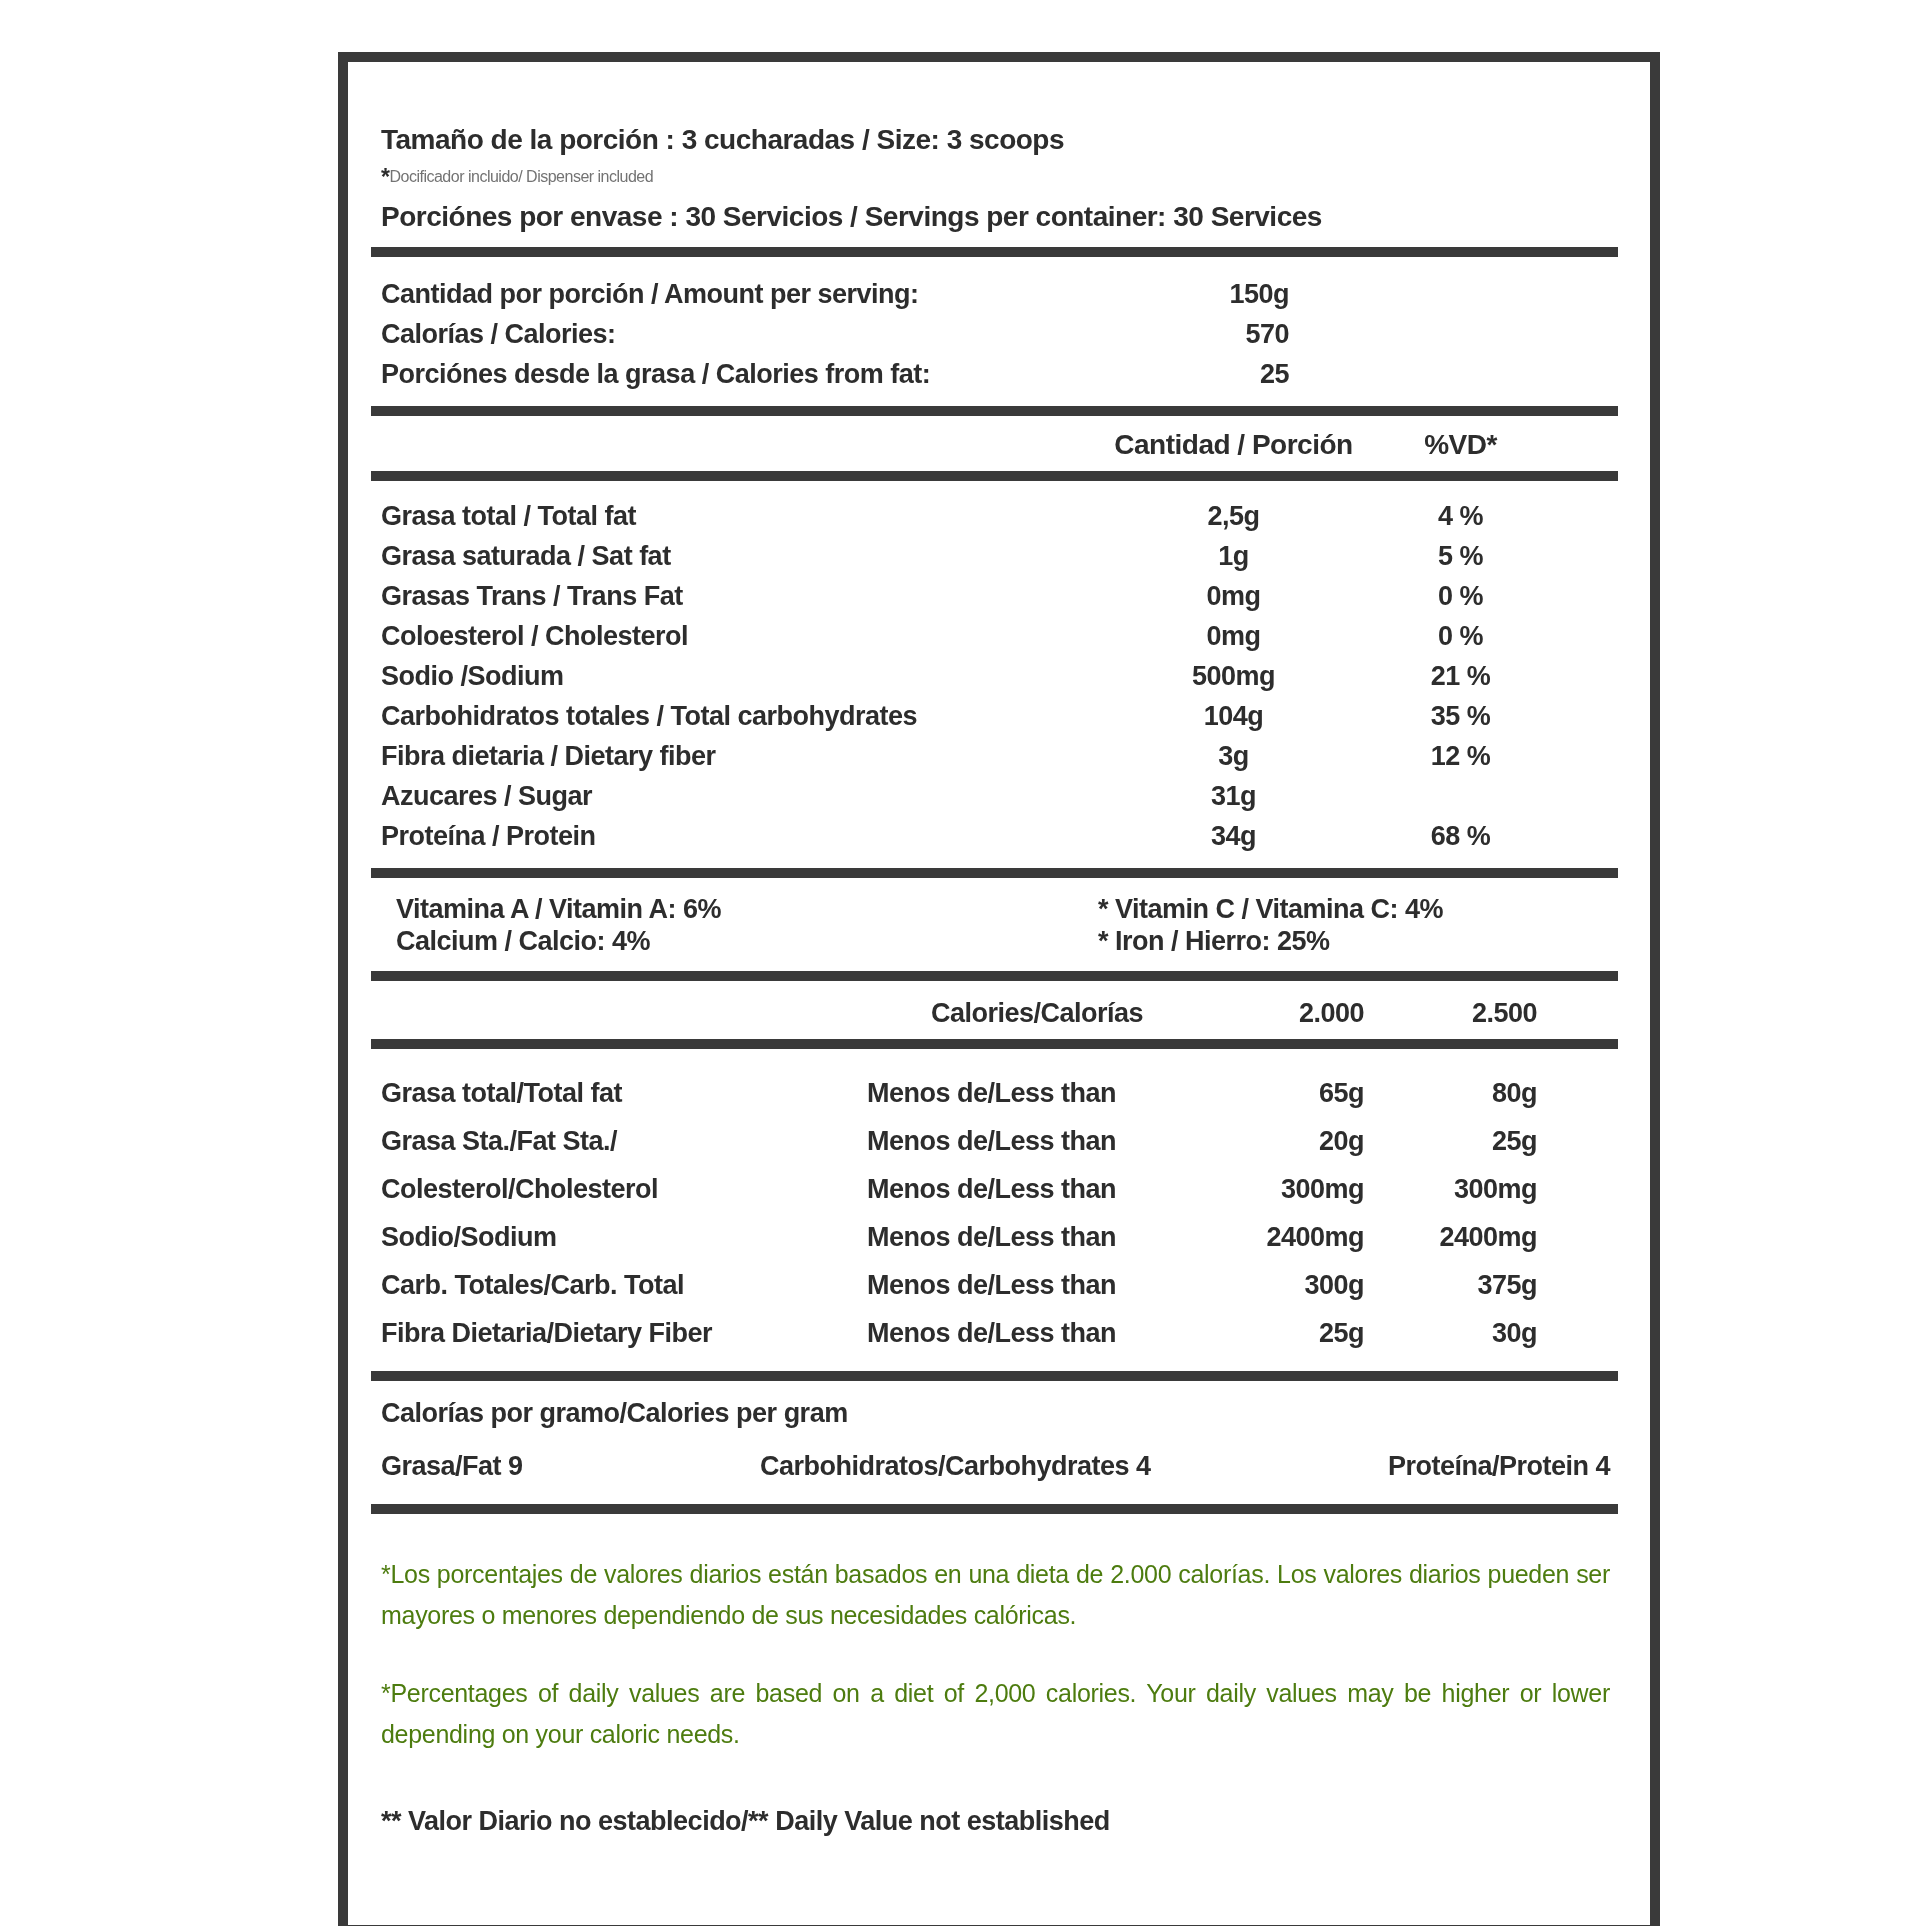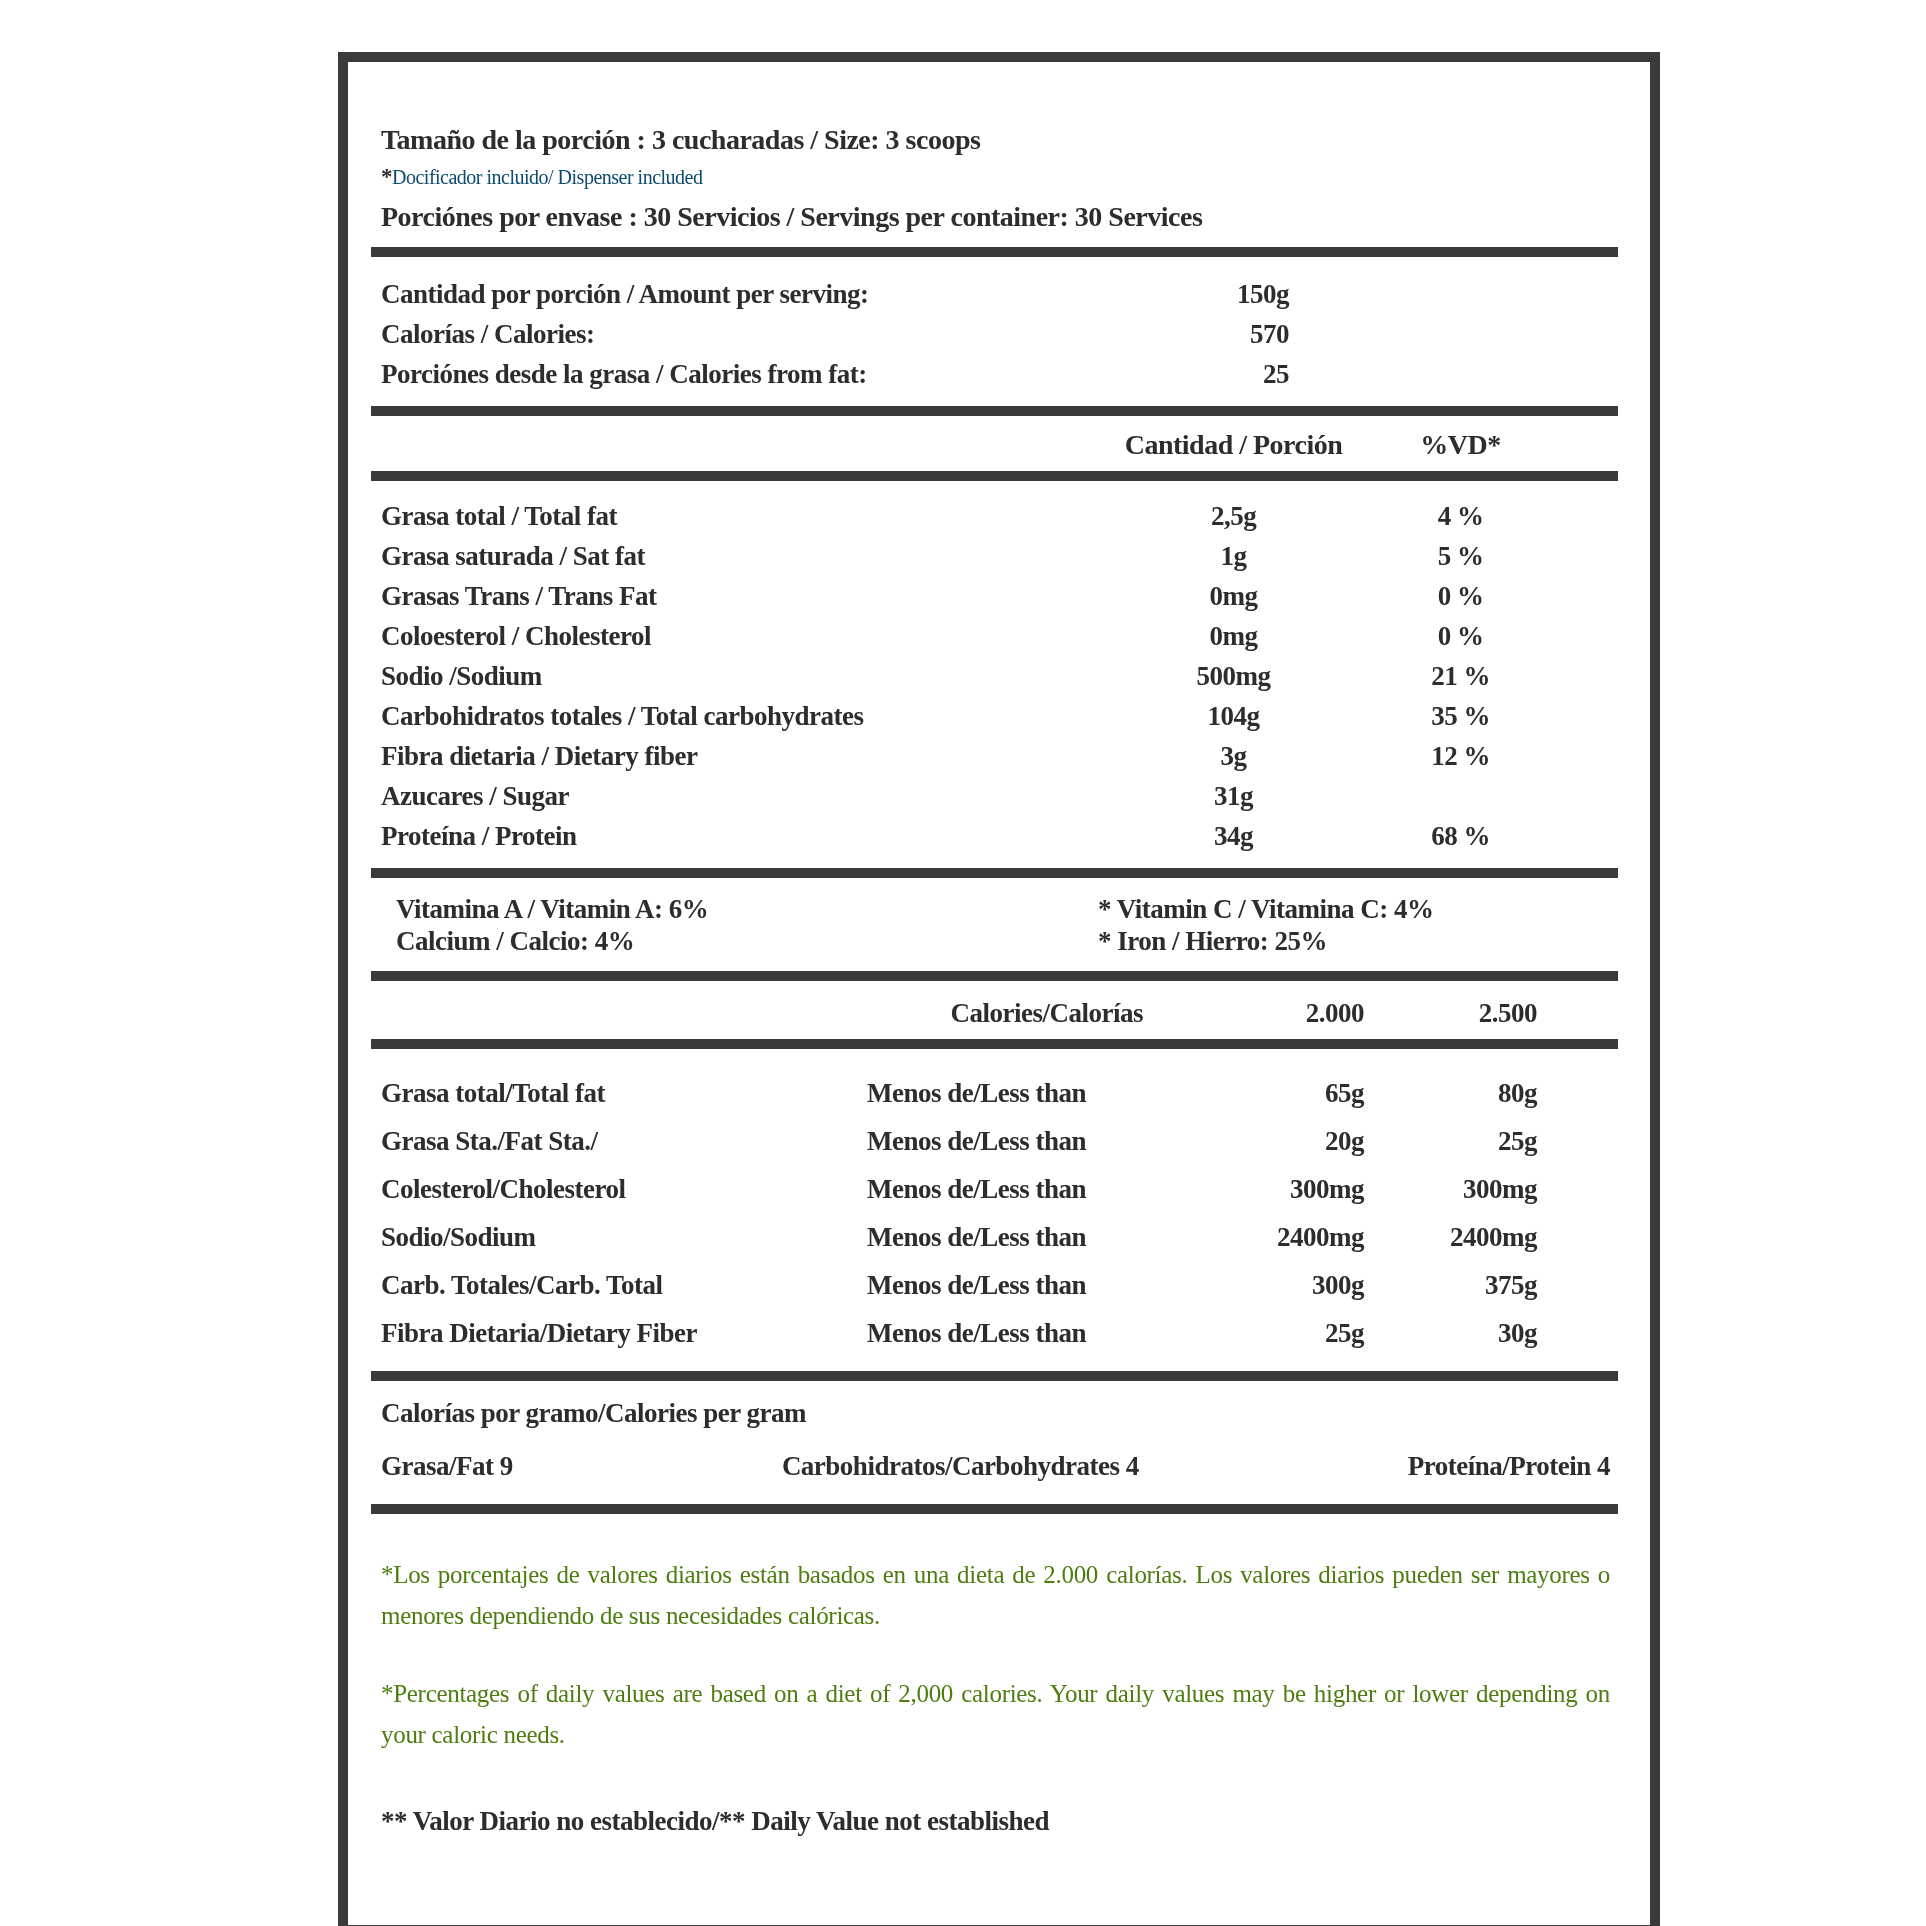--- a/index.html
+++ b/index.html
@@ -1,30 +1,30 @@
 <!DOCTYPE html>
 <html style="font-size:8px"><head>
 <meta charset="utf-8">
 <style>
   html,body{margin:0;padding:0;background:#ffffff;}
   .sheet{
     position:relative;width:1563px;height:1926px;background:#ffffff;
-    font-family:Liberation Serif, serif;color:#2d2d2d;
+    font-family:Liberation Sans, sans-serif;color:#2d2d2d;
   }
   .panel{
     position:absolute;left:338px;top:52px;
     width:1229px;height:1803px;
     border:10px solid #3a3a3a;background:#ffffff;
     padding:60px 40px 0 33px;box-sizing:content-box;
     overflow:hidden;
   }
   .l-bold{font-size:28px;font-weight:bold;letter-spacing:-0.5px;line-height:35px;white-space:nowrap;}
   .dispenser{margin-top:8px;height:24px;line-height:24px;white-space:nowrap;}
   .star{font-weight:bold;font-size:23px;vertical-align:top;letter-spacing:-0.5px;}
-  .note{font-size:20px;font-weight:normal;color:#0c4a6e;letter-spacing:-0.5px;}
+  .note{font-size:16px;font-weight:normal;color:#737373;letter-spacing:-0.5px;}
   .l3{margin-top:10px;}
   .bar{height:10px;background:#3a3a3a;margin-left:-10px;margin-right:-8px;}
   .bar1{margin-top:13px;}
   .bar2{margin-top:12px;}
   .bar3{margin-top:9px;}
   .bar4{margin-top:12px;}
   .bar5{margin-top:14px;}
   .bar6{margin-top:9px;}
   .bar7{margin-top:14px;}
   .bar8{margin-top:22px;}

